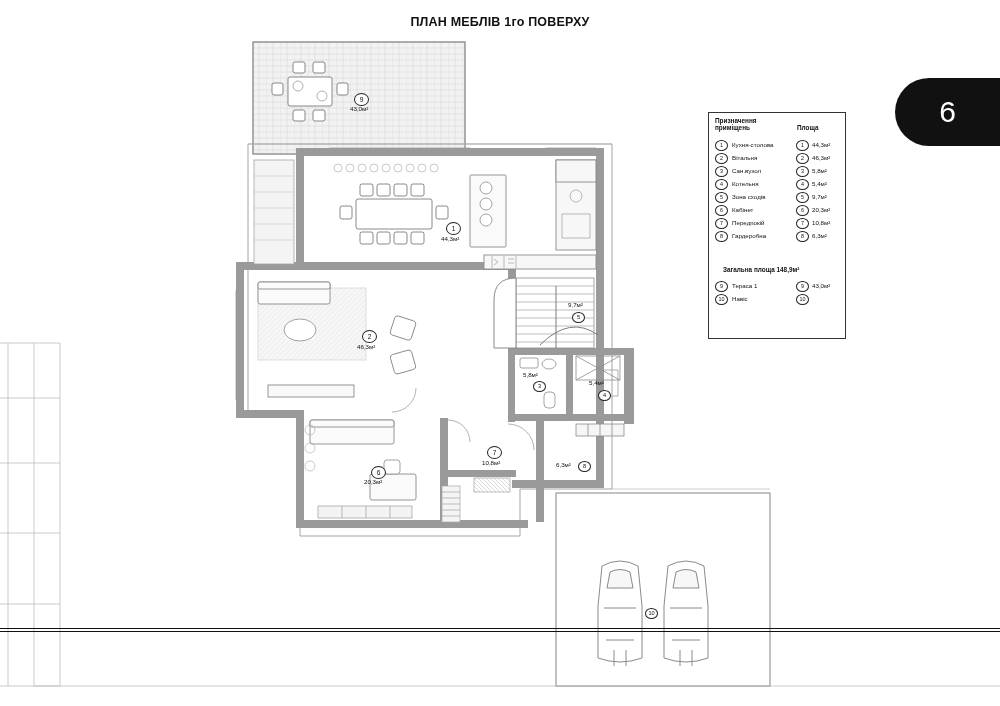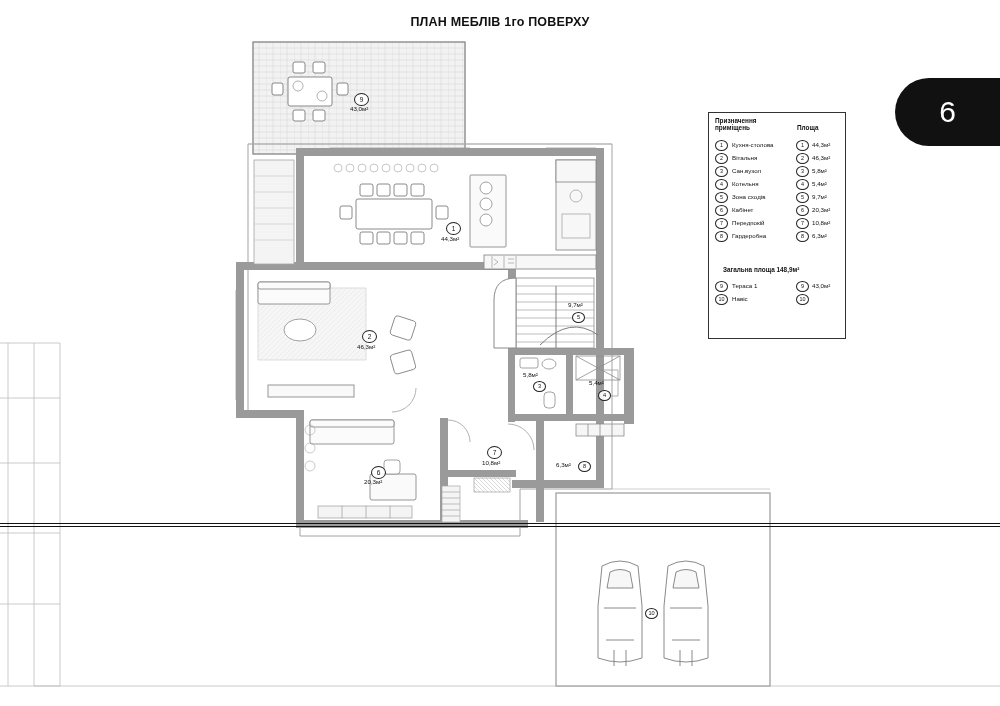--- a/index.html
+++ b/index.html
@@ -11,21 +11,21 @@
     width: 1000px;
     height: 706px;
     position: relative;
     overflow: hidden;
     font-family: "Liberation Sans", sans-serif;
     color: #1a1a1a;
   }
   .sheet {
     position: absolute;
     left: 0; top: 0;
-    width: 1000px; height: 527px;
+    width: 1000px; height: 632px;
     background: #fff;
   }
   
   .sheet-border-bottom {
     position: absolute;
     left: 0; bottom: 3px;
     width: 1000px; height: 1px;
     background: #111;
   }
   .sheet-border-bottom2 {

